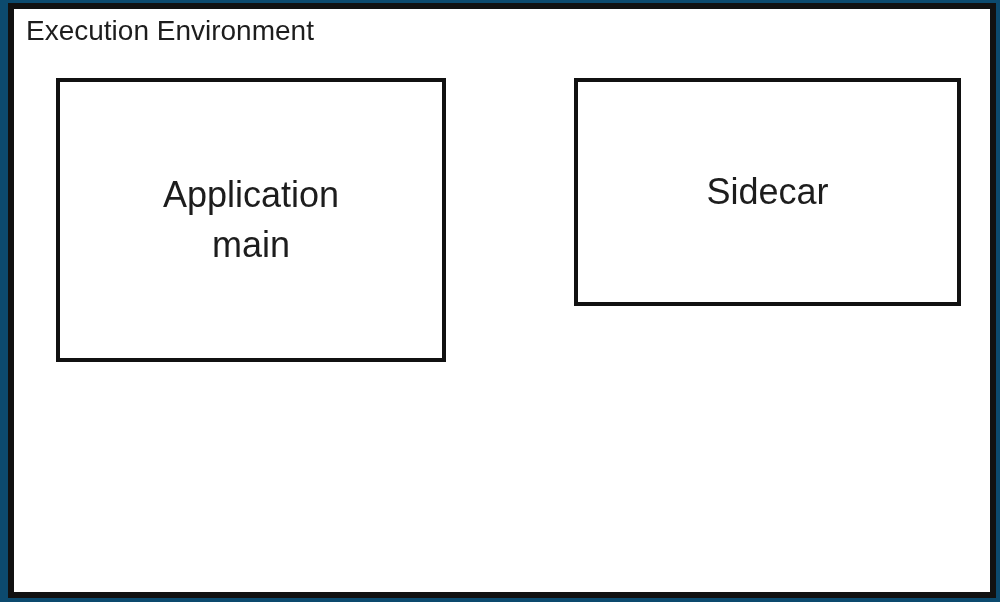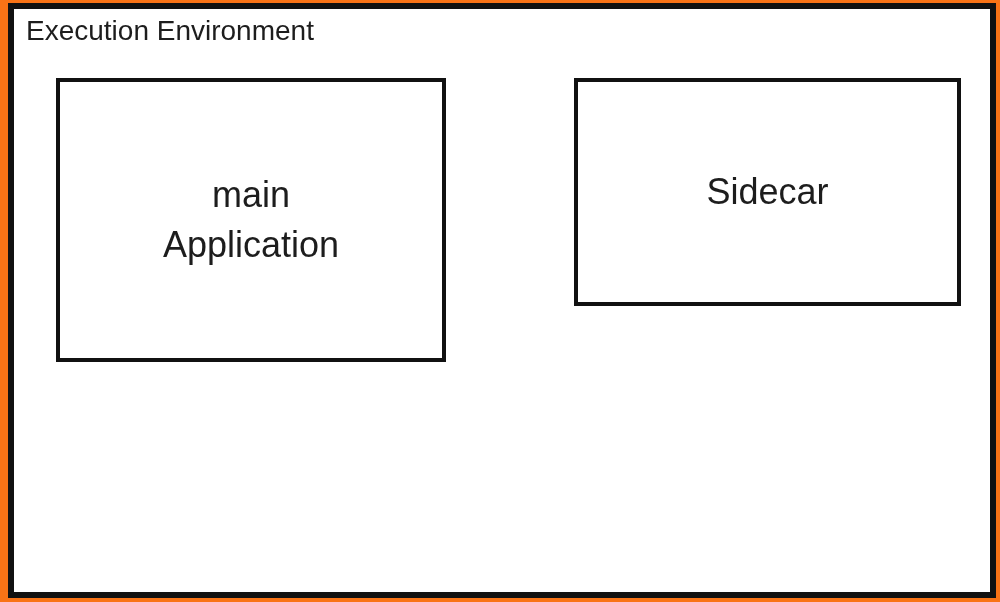--- a/index.html
+++ b/index.html
@@ -9,21 +9,21 @@
     height: 602px;
     background: #ffffff;
     font-family: "Liberation Sans", sans-serif;
     overflow: hidden;
   }
 
   .canvas {
     position: relative;
     width: 1000px;
     height: 602px;
-    background: #f97316;
+    background: #0c4a6e;
   }
 
   .outer-box {
     position: absolute;
     left: 8px;
     top: 3px;
     width: 988px;
     height: 595px;
     border: 6px solid #111111;
     background: #ffffff;
@@ -76,22 +76,22 @@
 <body>
 
 <div class="canvas">
 
   <div class="outer-box">
 
     <div class="outer-label">Execution Environment</div>
 
     <div class="inner-box box-app">
       <div class="box-label">
+        <span>Application</span>
         <span>main</span>
-        <span>Application</span>
       </div>
     </div>
 
     <div class="inner-box box-sidecar">
       <div class="box-label">Sidecar</div>
     </div>
 
   </div>
 
 </div>

